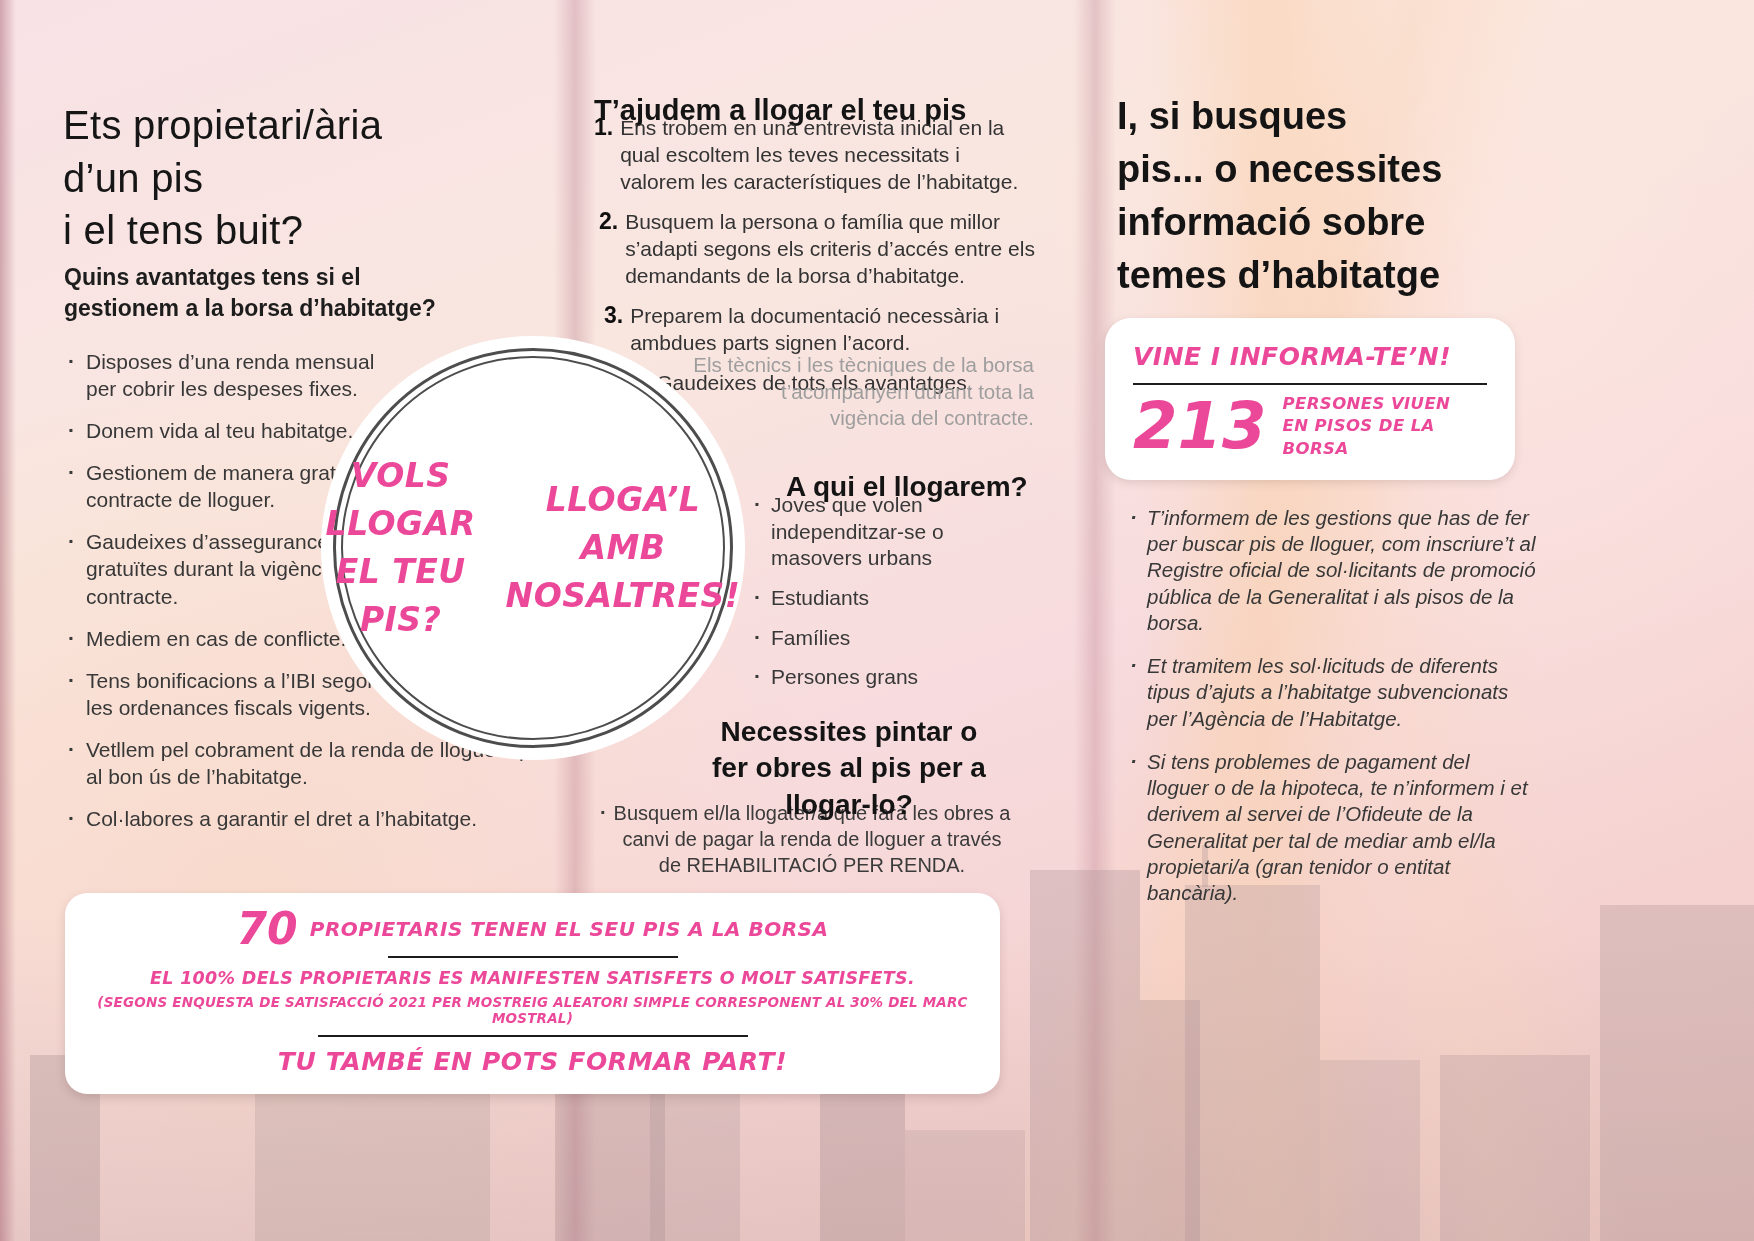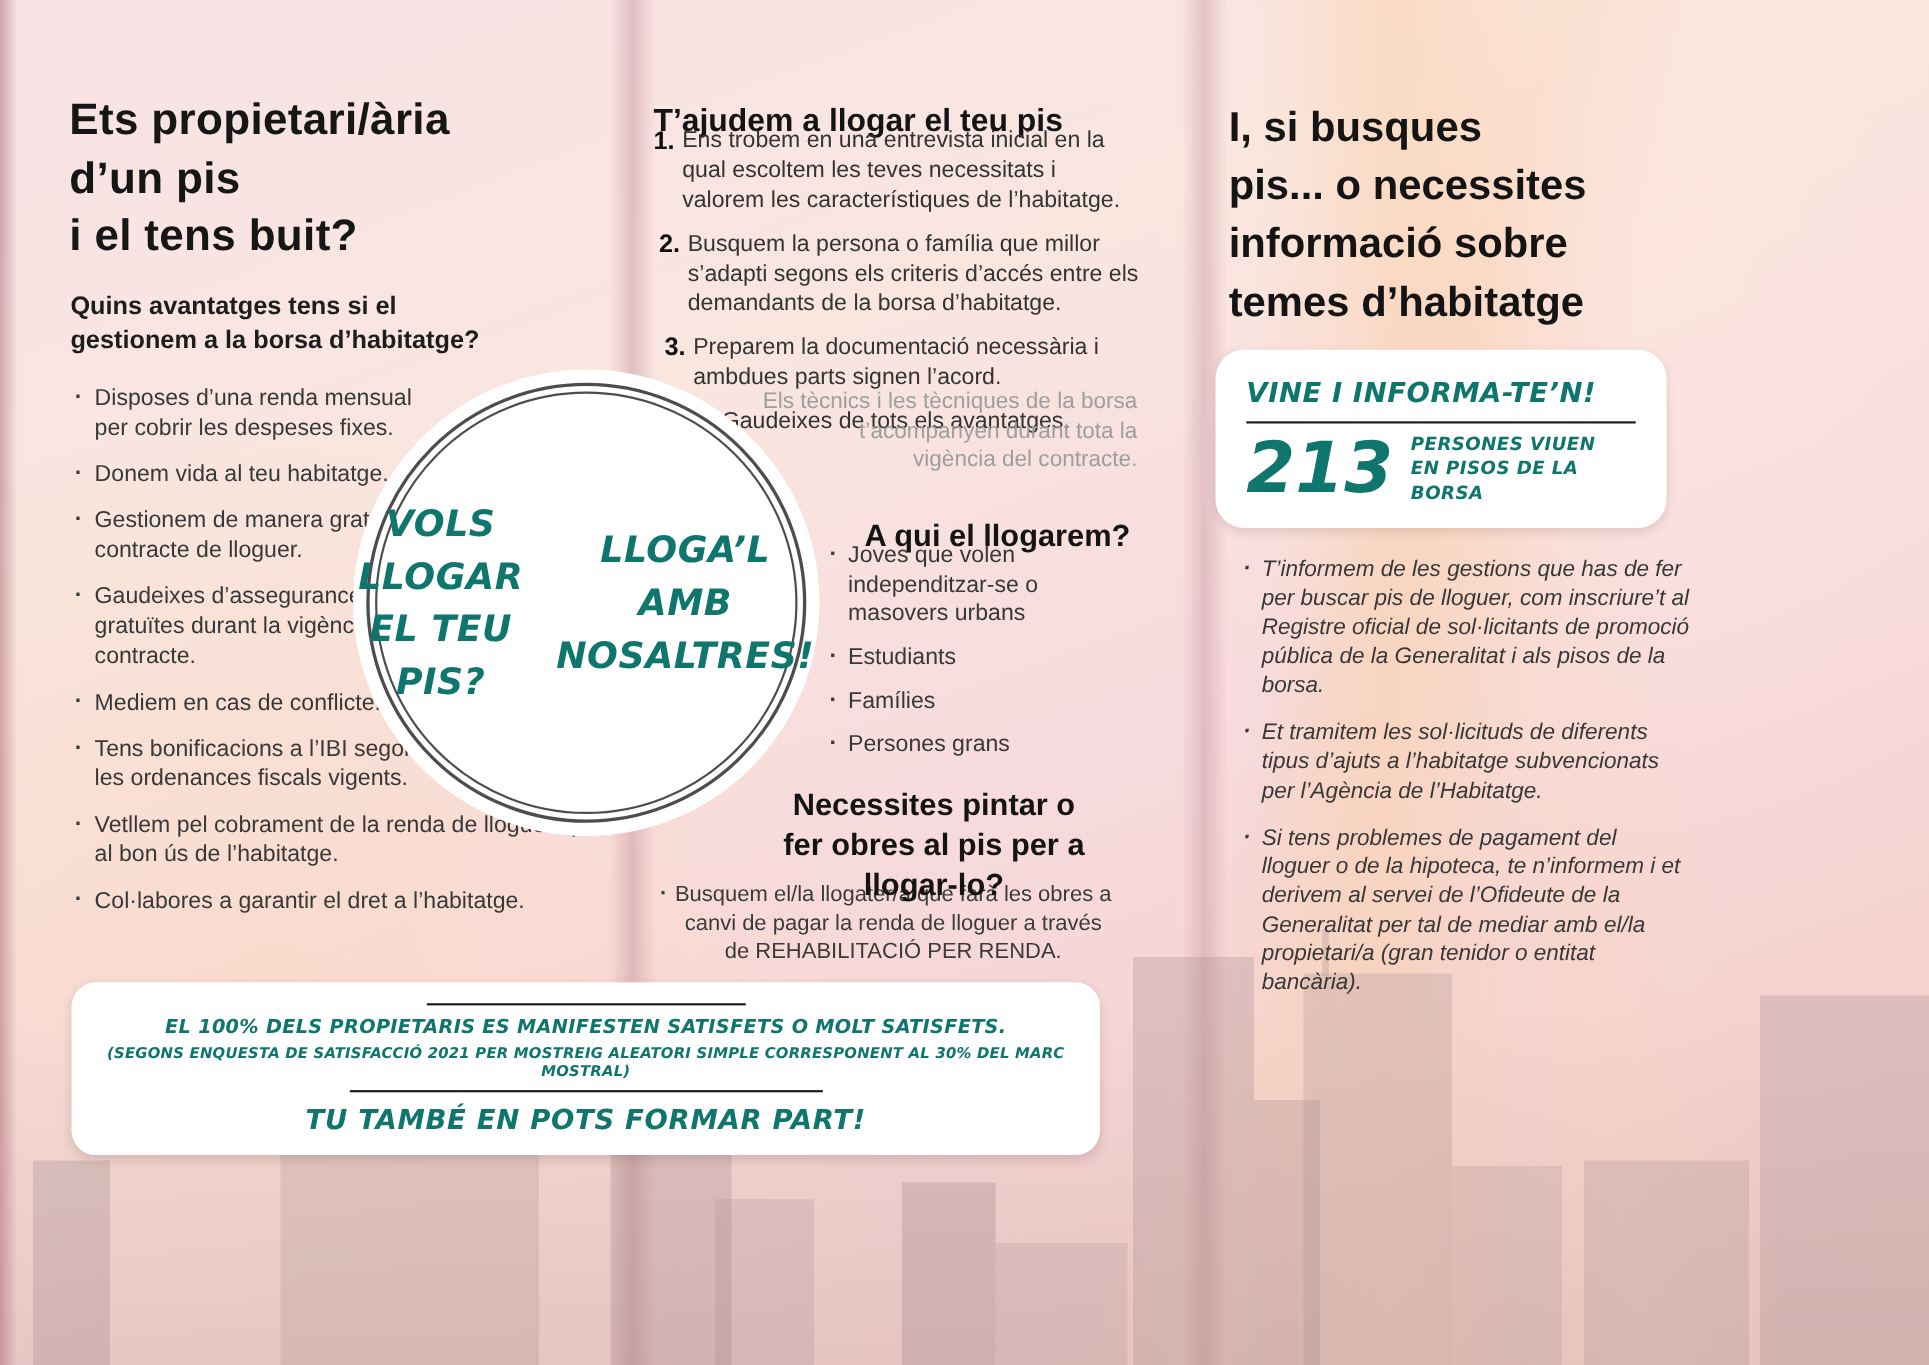--- a/index.html
+++ b/index.html
@@ -15,34 +15,34 @@
       linear-gradient(80deg, rgba(0,0,0,0) 70%, rgba(250,216,190,0.30) 76%, rgba(0,0,0,0) 83%),
       linear-gradient(0deg, rgba(190,158,158,0.28), rgba(190,158,158,0)) left bottom / 100% 320px no-repeat,
       radial-gradient(ellipse 620px 520px at 14% 72%, rgba(250,218,190,0.55), rgba(250,218,190,0)),
       radial-gradient(ellipse 520px 640px at 86% 18%, rgba(253,232,222,0.65), rgba(253,232,222,0)),
       linear-gradient(160deg, #f8e2e6 0%, #f9e6df 30%, #f7dbde 55%, #f5d2cf 80%, #f3cdc6 100%);
   }
   .pre{white-space:pre-line;}
   
   .skyline div{position:absolute;pointer-events:none;}
   
-  .h-left{position:absolute;left:63px;top:56px;font-size:40px;font-weight:700;color:#161616;line-height:1.32;letter-spacing:.3px;}
+  .h-left{position:absolute;left:63px;top:72px;font-size:40px;font-weight:400;color:#161616;line-height:1.32;letter-spacing:.3px;}
   .sub-left{position:absolute;left:64px;top:262px;font-size:23px;font-weight:700;color:#1d1d1d;line-height:1.35;}
   .benefits{position:absolute;left:66px;top:348px;margin:0;padding:0;list-style:none;font-size:21px;line-height:1.29;}
   .benefits li{position:relative;padding-left:20px;margin-bottom:15px;width:312px;}
   .benefits li.wide{width:468px;}
   .benefits li::before,.tenants li::before,.info-list li::before,.works-b::before{
     content:"·";position:absolute;left:2px;top:-1px;font-weight:700;color:#3a3a3a;}
   
   .circle{position:absolute;left:333px;top:348px;width:394px;height:394px;border-radius:50%;
     background:#fff;border:3px solid #4d4d4d;box-shadow:0 0 0 12px #ffffff;z-index:2;}
   .circle::before{content:"";position:absolute;inset:5px;border:2px solid #4d4d4d;border-radius:50%;}
   .circle-inner{position:absolute;inset:0;display:flex;flex-direction:row;justify-content:center;
     align-items:center;gap:30px;text-align:center;padding:0 26px;}
-  .marker{font-family:"DejaVu Sans",sans-serif;font-weight:900;font-style:italic;color:#0f766e;}
+  .marker{font-family:"DejaVu Sans",sans-serif;font-weight:900;font-style:italic;color:#ec4899;}
   .circle-inner p{margin:0;font-size:33px;line-height:1.45;letter-spacing:.5px;}
   
   .h-center{position:absolute;left:594px;top:70px;font-size:29px;font-weight:700;color:#141414;}
   .steps{position:absolute;left:594px;top:114px;margin:0;padding:0;list-style:none;width:446px;}
   .steps li{display:flex;gap:7px;margin-bottom:13px;}
   .steps li:nth-child(2){margin-left:5px;}
   .steps li:nth-child(3){margin-left:10px;}
   .steps li:nth-child(4){margin-left:36px;}
   .steps .num{font-weight:800;font-size:23px;color:#0f0f0f;line-height:26px;}
   .steps .txt{font-size:21px;color:#333;line-height:27px;}
@@ -177,20 +177,24 @@
     </div>
   </div>
 
   <ul class="info-list">
     <li>T’informem de les gestions que has de fer per buscar pis de lloguer, com inscriure’t al Registre oficial de sol·licitants de promoció pública de la Generalitat i als pisos de la borsa.</li>
     <li>Et tramitem les sol·licituds de diferents tipus d’ajuts a l’habitatge subvencionats per l’Agència de l’Habitatge.</li>
     <li>Si tens problemes de pagament del lloguer o de la hipoteca, te n’informem i et derivem al servei de l’Ofideute de la Generalitat per tal de mediar amb el/la propietari/a (gran tenidor o entitat bancària).</li>
   </ul>
 
   <div class="stats-box">
+    <div class="stats-row1">
+      <span class="marker big-num">70</span>
+      <span class="marker lbl">PROPIETARIS TENEN EL SEU PIS A LA BORSA</span>
+    </div>
     <hr class="rule rule1">
     <p class="marker l2">EL 100% DELS PROPIETARIS ES MANIFESTEN SATISFETS O MOLT SATISFETS.</p>
     <p class="marker l3">(SEGONS ENQUESTA DE SATISFACCIÓ 2021 PER MOSTREIG ALEATORI SIMPLE CORRESPONENT AL 30% DEL MARC MOSTRAL)</p>
     <hr class="rule rule2">
     <p class="marker l4">TU TAMBÉ EN POTS FORMAR PART!</p>
   </div>
 
 </div>
 
 </body></html>

